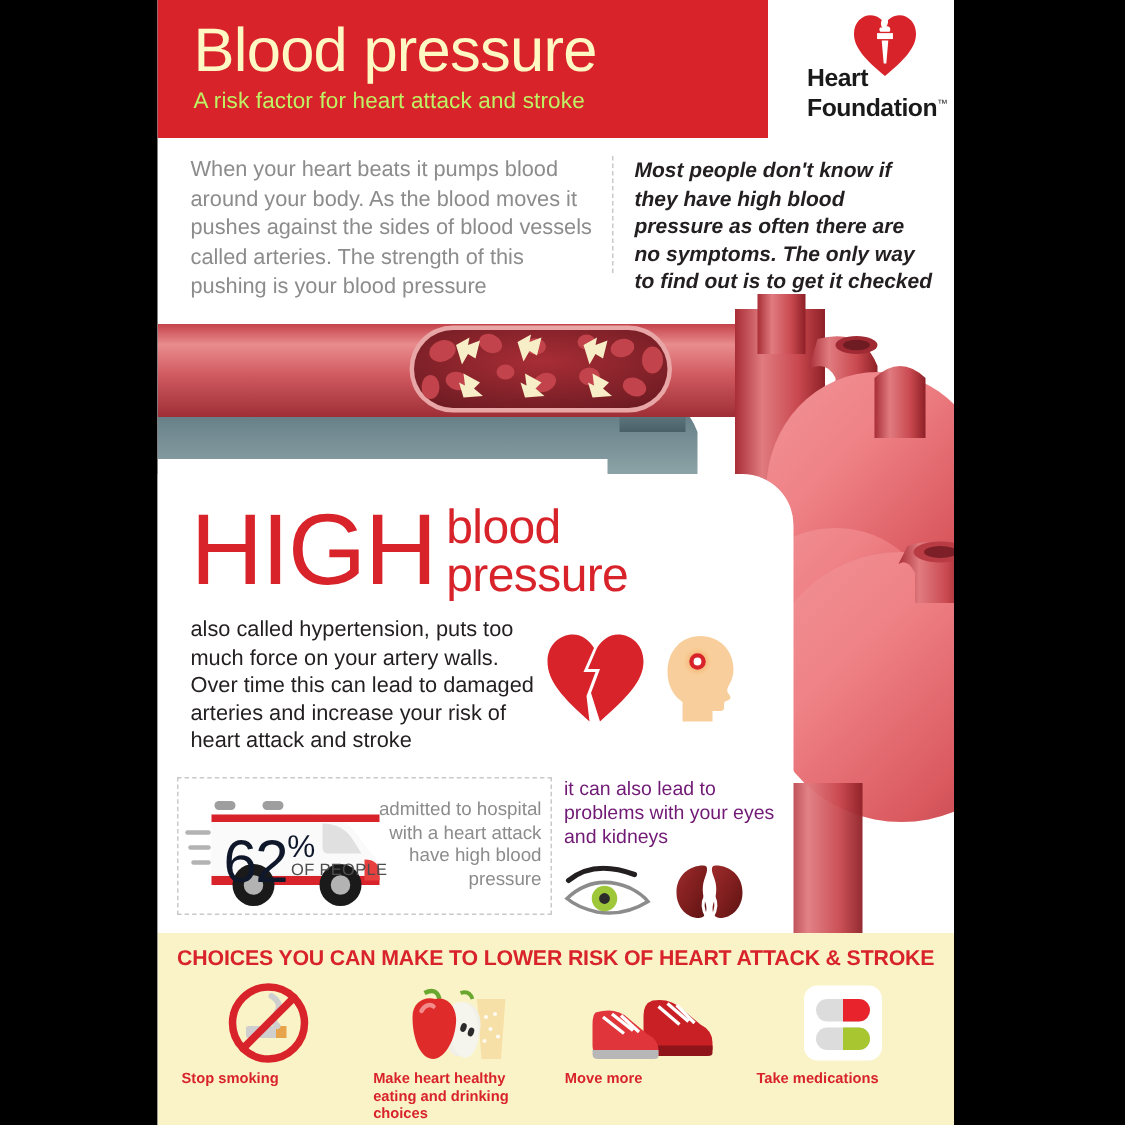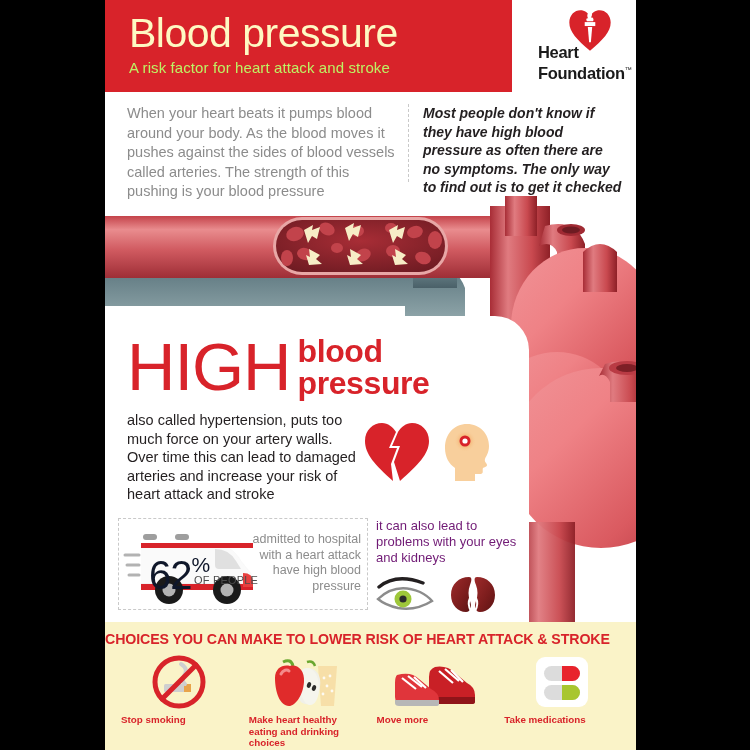--- a/index.html
+++ b/index.html
@@ -132,21 +132,21 @@
     color: #d8232a;
     font-size: 67px;
     line-height: 63px;
     font-weight: 400;
     letter-spacing: -1px;
   }
   .hbp-sub {
     color: #d8232a;
     font-size: 32px;
     line-height: 32px;
-    font-weight: 700;
+    font-weight: 400;
     margin-left: 7px;
     margin-top: 2px;
     letter-spacing: -0.4px;
   }
   .hbp-body {
     margin-top: 12px;
     width: 235px;
     color: #231f20;
     font-size: 14.5px;
     line-height: 18.5px;
@@ -224,21 +224,21 @@
   }
 
   
   .choices {
     position: absolute;
     left: 0; top: 622px;
     width: 531px; height: 128px;
     background: #faf3c8;
   }
   .choices-title {
-    text-align: left;
+    text-align: center;
     color: #d8232a;
     font-size: 14.2px;
     font-weight: bold;
     padding-top: 9px;
     letter-spacing: -0.1px;
   }
   .choices-row {
     display: flex;
     padding: 6px 12px 0 12px;
     gap: 4px;

